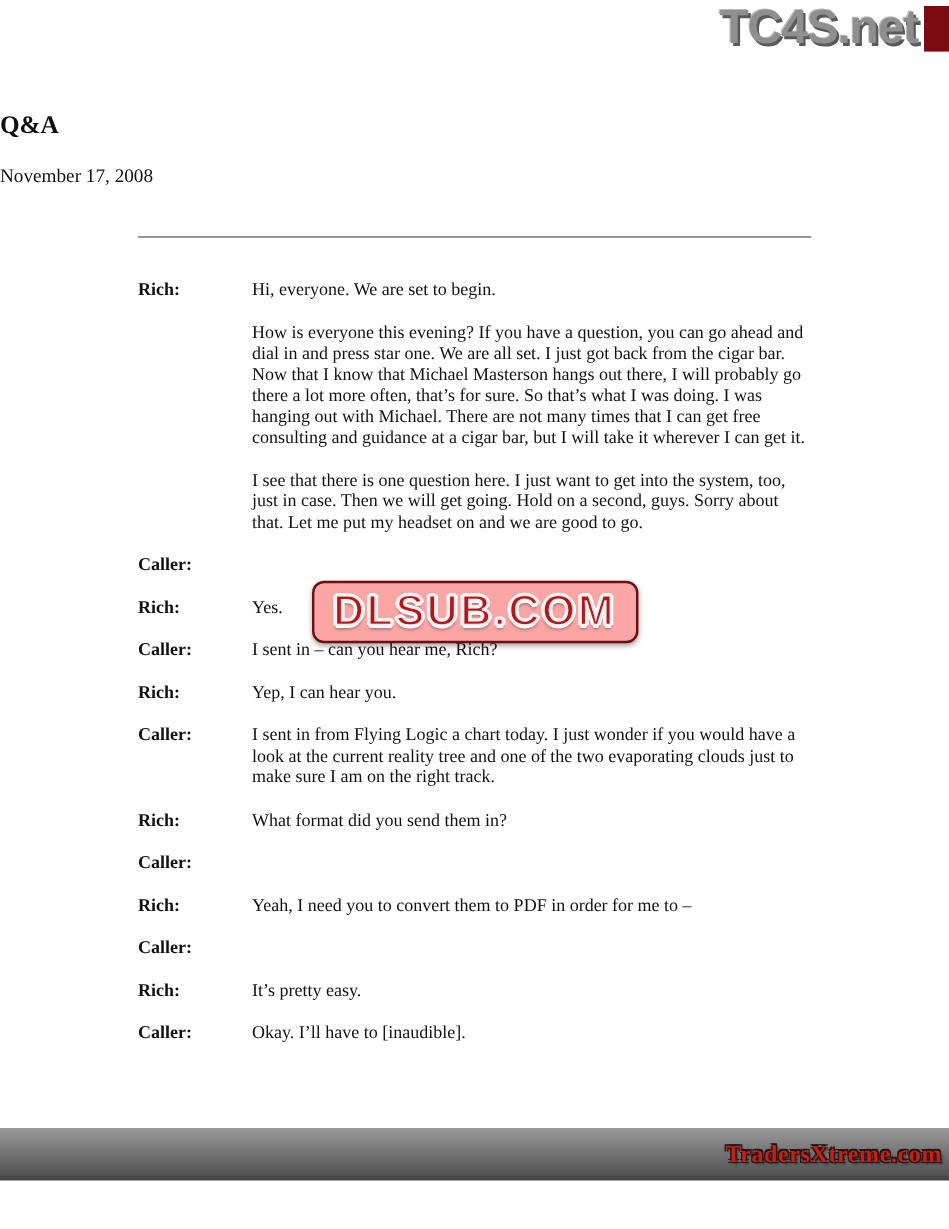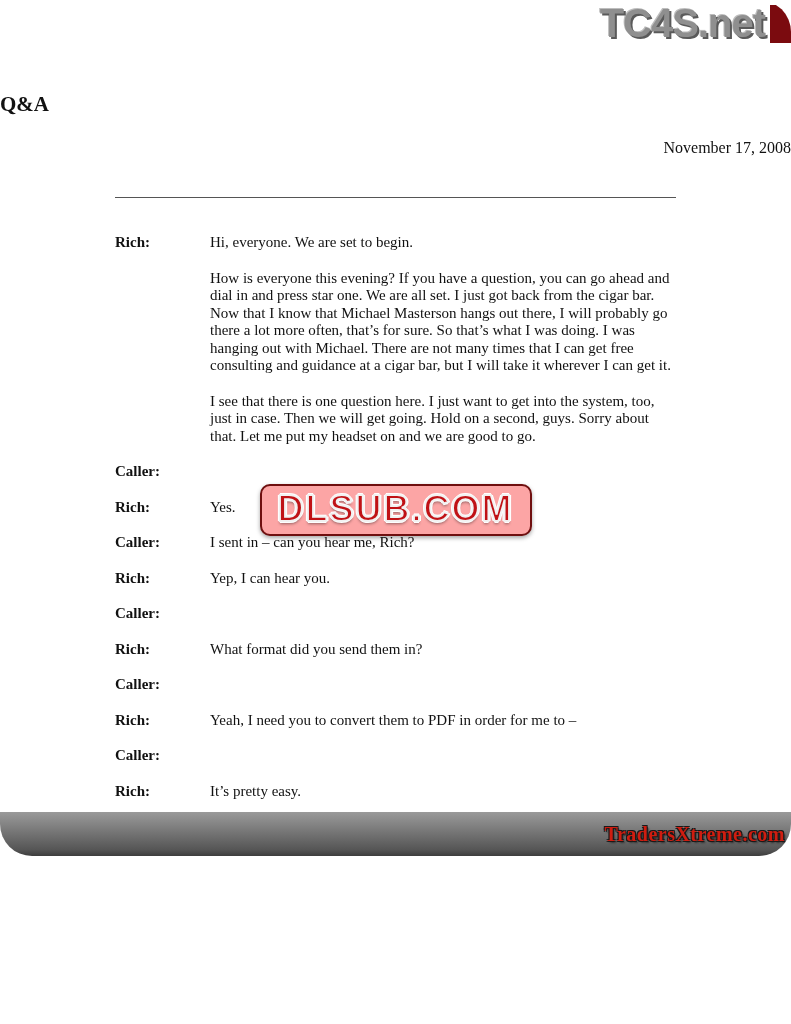--- a/index.html
+++ b/index.html
@@ -3,26 +3,25 @@
 <meta charset="utf-8">
 <style>
   html, body {
     margin: 0;
     padding: 0;
     background: #ffffff;
   }
   .page {
     position: relative;
     width: 791px;
-    height: 856px;
+    height: 984px;
     background: #ffffff;
     overflow: hidden;
     font-family: "Liberation Serif", serif;
     color: #111111;
-    border-radius: 32px;
   }
 
   
   .top-watermark {
     position: absolute;
     top: 0;
     right: 26px;
     font-family: "Liberation Sans", sans-serif;
     font-weight: bold;
     font-size: 40px;
@@ -49,21 +48,21 @@
     padding-top: 92px;
     box-sizing: border-box;
   }
   .doc-title {
     text-align: left;
     font-size: 21px;
     font-weight: bold;
     margin: 0 0 22px 0;
   }
   .doc-date {
-    text-align: right;
+    text-align: left;
     font-size: 16px;
     margin: 0 0 40px 0;
   }
   .rule {
     margin: 0 0 0 115px;
     width: 561px;
     border: none;
     border-top: 1px solid #555555;
   }
 
@@ -185,20 +184,23 @@
 
   <div class="entry">
     <div class="speaker">Rich:</div>
     <div class="entry-body">
             <p>Yep, I can hear you.</p>
           </div>
   </div>
 
   <div class="entry">
     <div class="speaker">Caller:</div>
+    <div class="entry-body">
+            <p>I sent in from Flying Logic a chart today. I just wonder if you would have a look at the current reality tree and one of the two evaporating clouds just to make sure I am on the right track.</p>
+          </div>
   </div>
 
   <div class="entry">
     <div class="speaker">Rich:</div>
     <div class="entry-body">
             <p>What format did you send them in?</p>
           </div>
   </div>
 
   <div class="entry">

